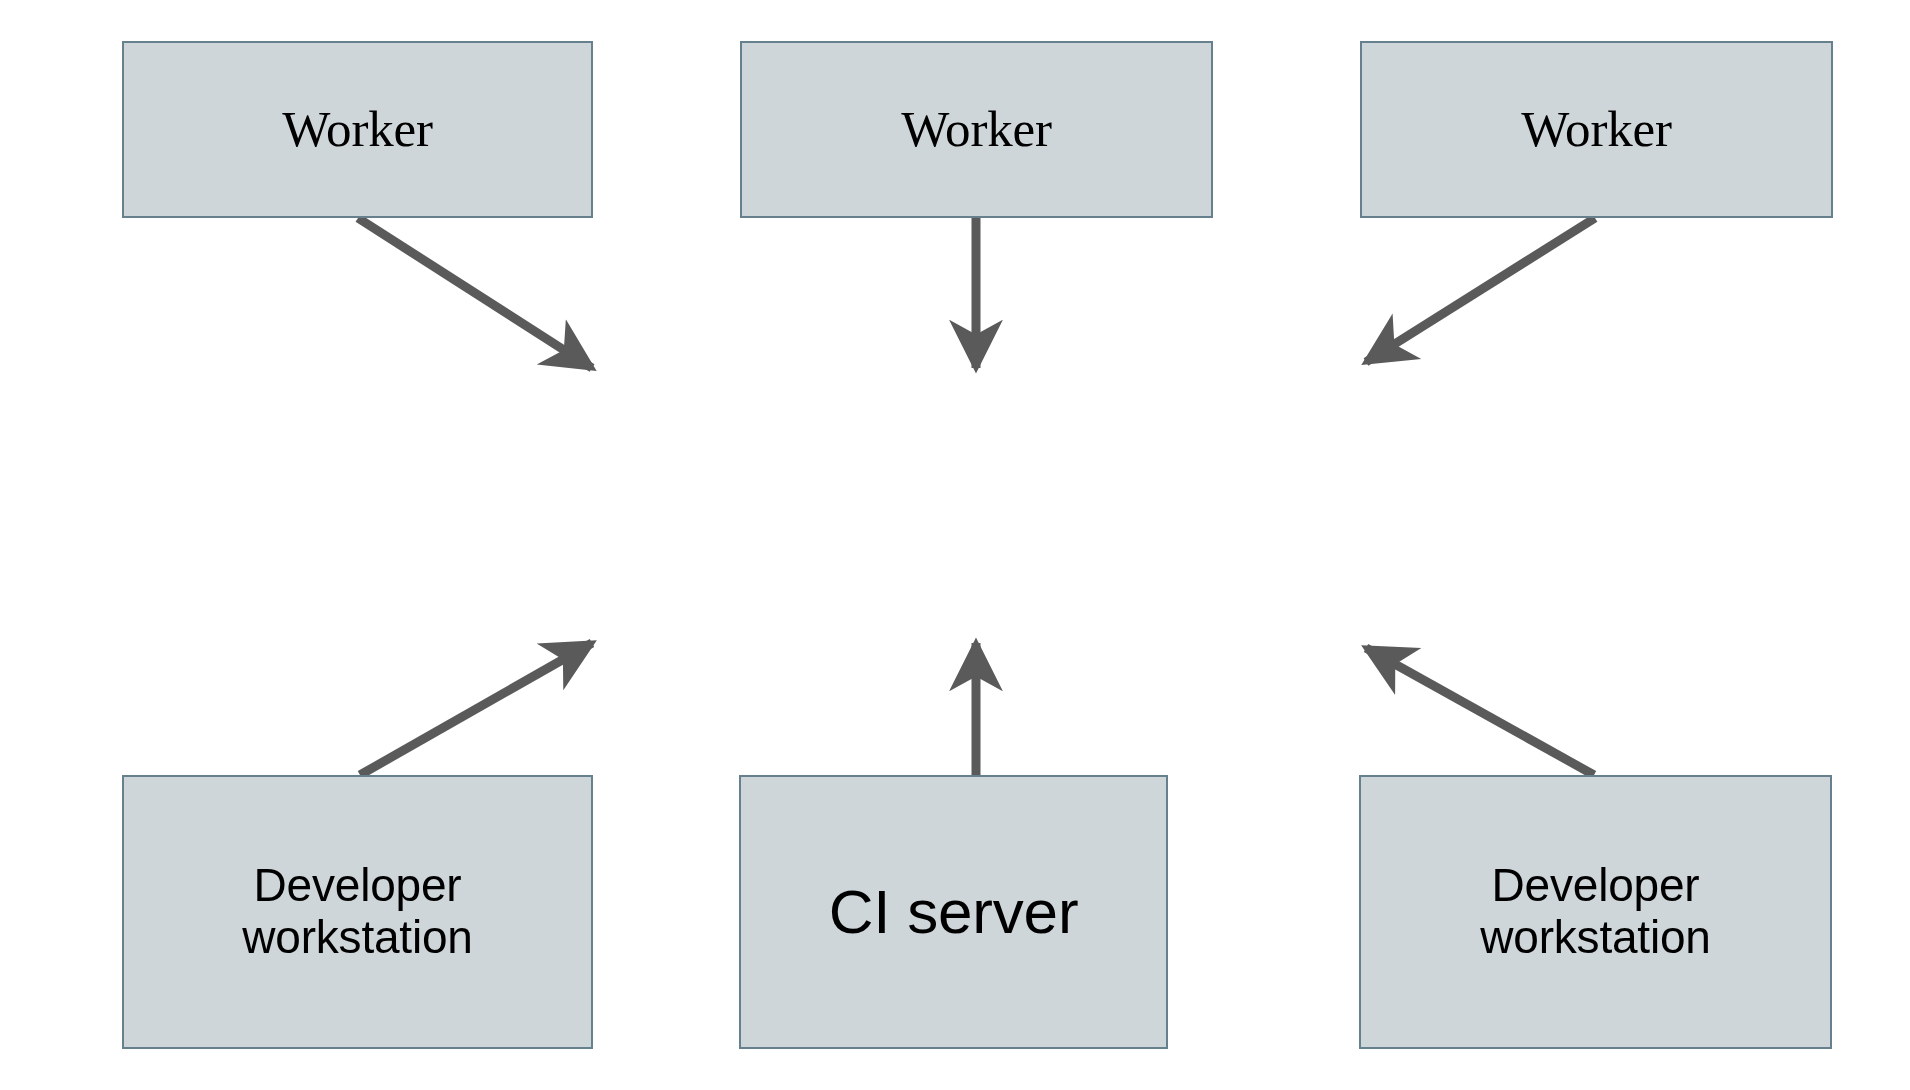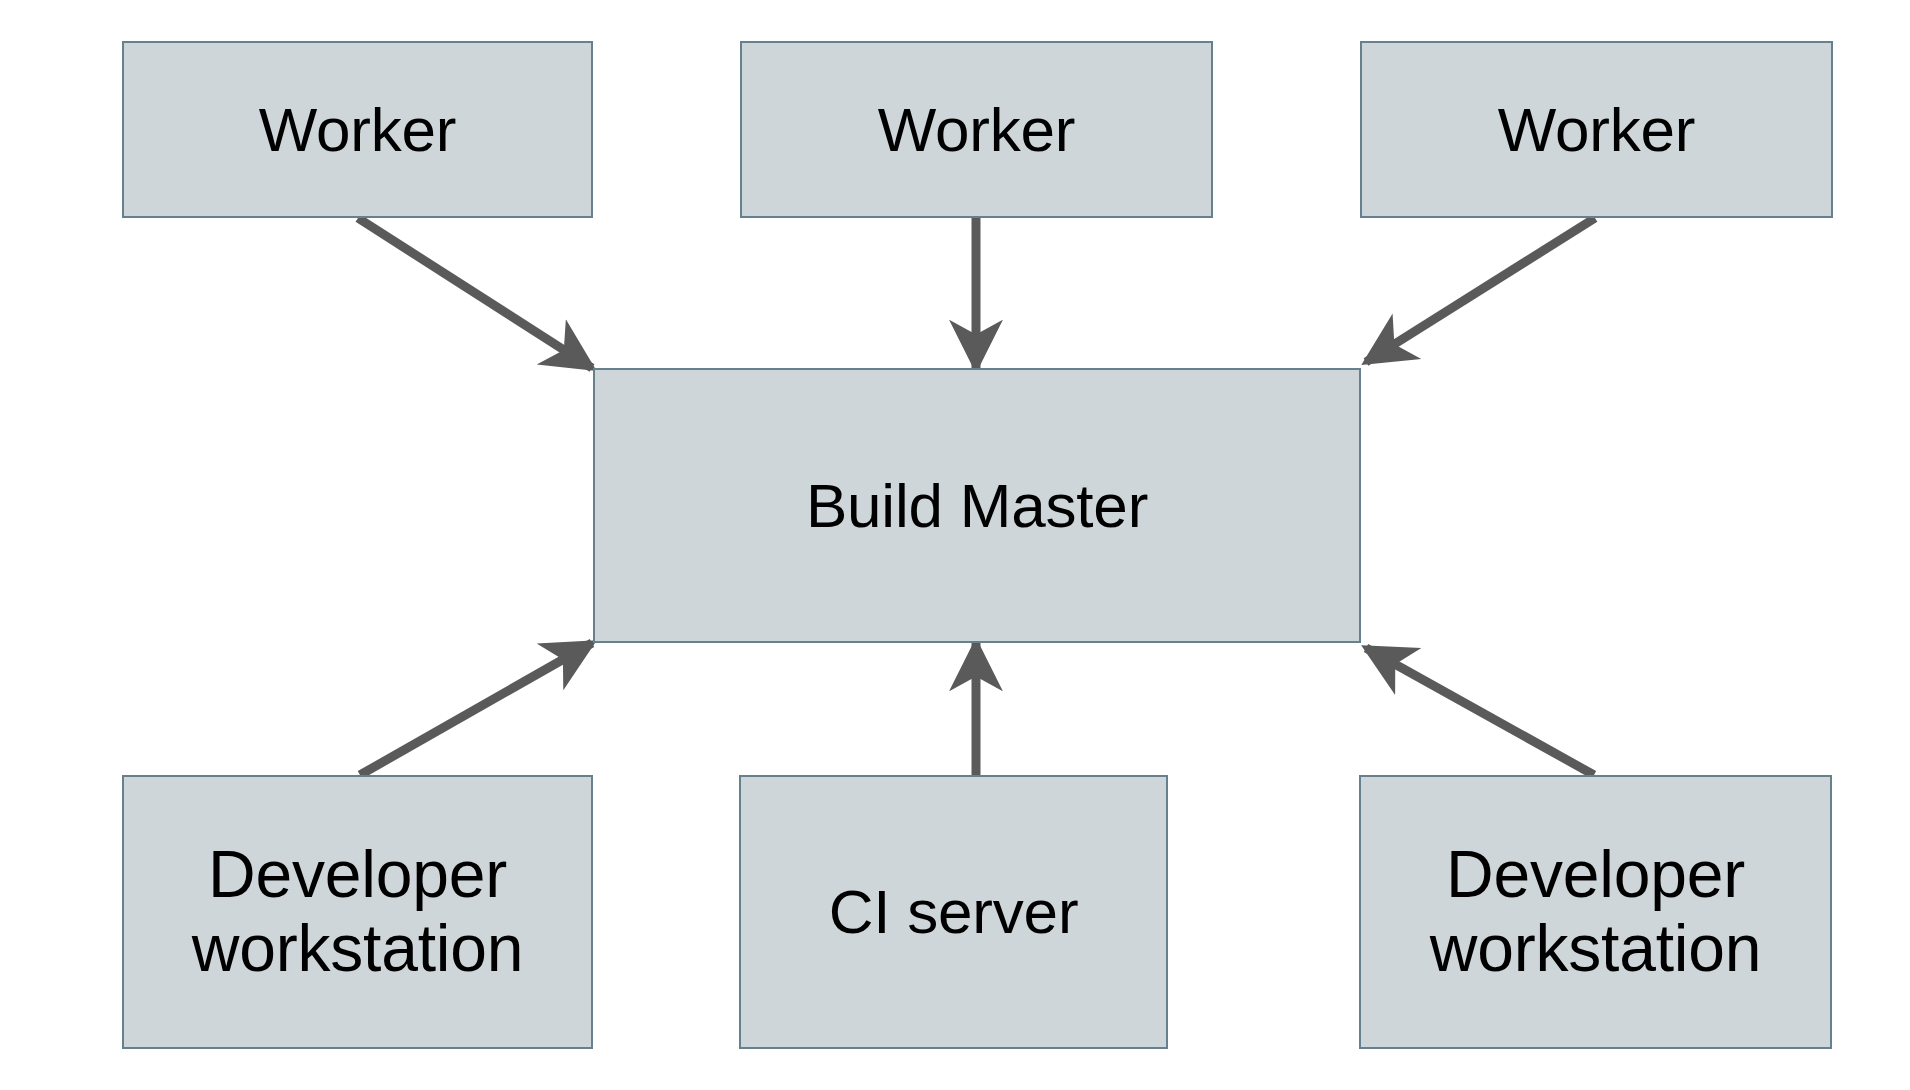--- a/index.html
+++ b/index.html
@@ -38,24 +38,24 @@
     color: #000000;
     z-index: 2;
   }
   .node-label {
     font-family: "Liberation Sans", sans-serif;
     font-weight: 400;
     line-height: 1.12;
     white-space: pre-line;
     letter-spacing: -0.2px;
   }
-  .node-worker .node-label { font-size: 62px; }
+  .node-worker .node-label { font-size: 51px; font-family: Liberation Serif, serif; }
   .node-master .node-label { font-size: 62px; }
   .node-ci .node-label     { font-size: 62px; }
-  .node-dev .node-label    { font-size: 66px; }
+  .node-dev .node-label    { font-size: 46px; }
 </style>
 </head>
 <body>
 
 <div id="canvas" style="background: rgb(255, 255, 255);">
 
   <svg id="edges" viewBox="0 0 1910 1090" width="1910" height="1090" xmlns="http://www.w3.org/2000/svg">
     <defs>
       <marker id="arrowhead" viewBox="0 0 12 12" refX="10.4" refY="6" markerWidth="6.2" markerHeight="6.2" orient="auto-start-reverse" markerUnits="strokeWidth">
         <path d="M 0 0.2 L 11.6 6 L 0 11.8 L 3.2 6 Z" fill="#5a5a5a"></path>
@@ -76,23 +76,20 @@
   </div>
 
   <div class="node node-worker" style="left: 740px; top: 41px; width: 473px; height: 177px; background: rgb(206, 214, 218); border-color: rgb(102, 128, 141); color: rgb(0, 0, 0);">
     <span class="node-label">Worker</span>
   </div>
 
   <div class="node node-worker" style="left: 1360px; top: 41px; width: 473px; height: 177px; background: rgb(206, 214, 218); border-color: rgb(102, 128, 141); color: rgb(0, 0, 0);">
     <span class="node-label">Worker</span>
   </div>
 
-  <div class="node node-master" style="left: 593px; top: 368px; width: 768px; height: 275px; background: rgb(206, 214, 218); border-color: rgb(102, 128, 141); color: rgb(0, 0, 0);">
-    <span class="node-label">Build Master</span>
-  </div>
 
   <div class="node node-dev" style="left: 122px; top: 775px; width: 471px; height: 274px; background: rgb(206, 214, 218); border-color: rgb(102, 128, 141); color: rgb(0, 0, 0);">
     <span class="node-label">Developer
 workstation</span>
   </div>
 
   <div class="node node-ci" style="left: 739px; top: 775px; width: 429px; height: 274px; background: rgb(206, 214, 218); border-color: rgb(102, 128, 141); color: rgb(0, 0, 0);">
     <span class="node-label">CI server</span>
   </div>
 

